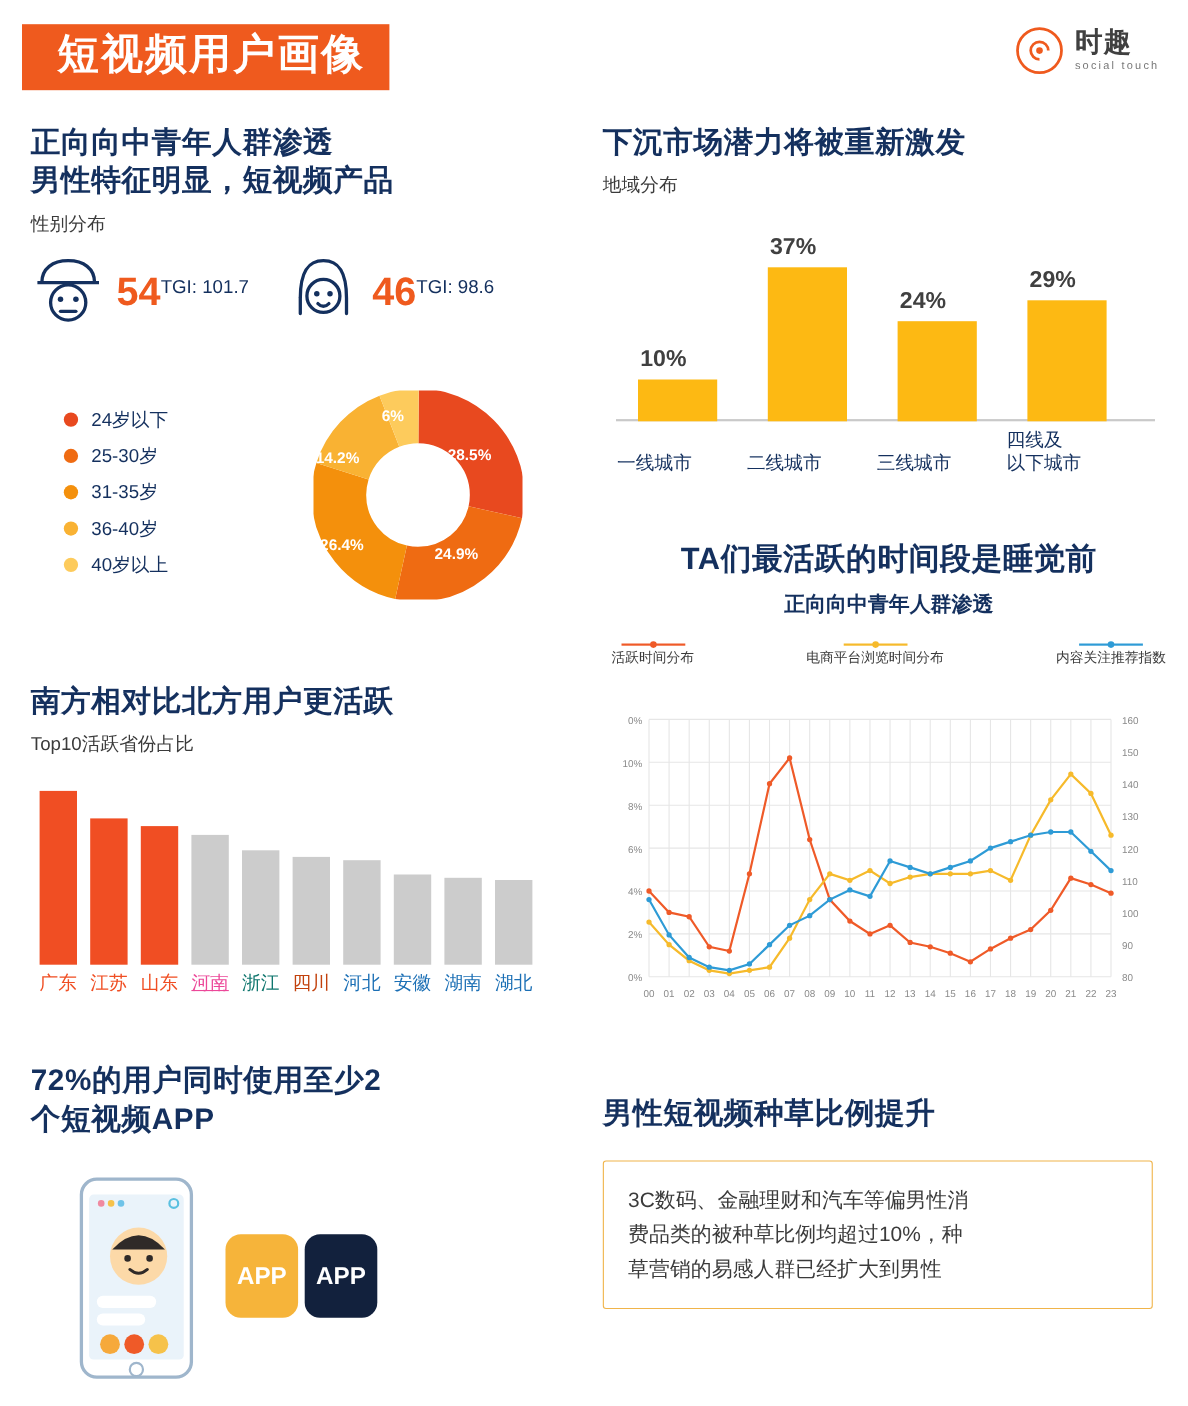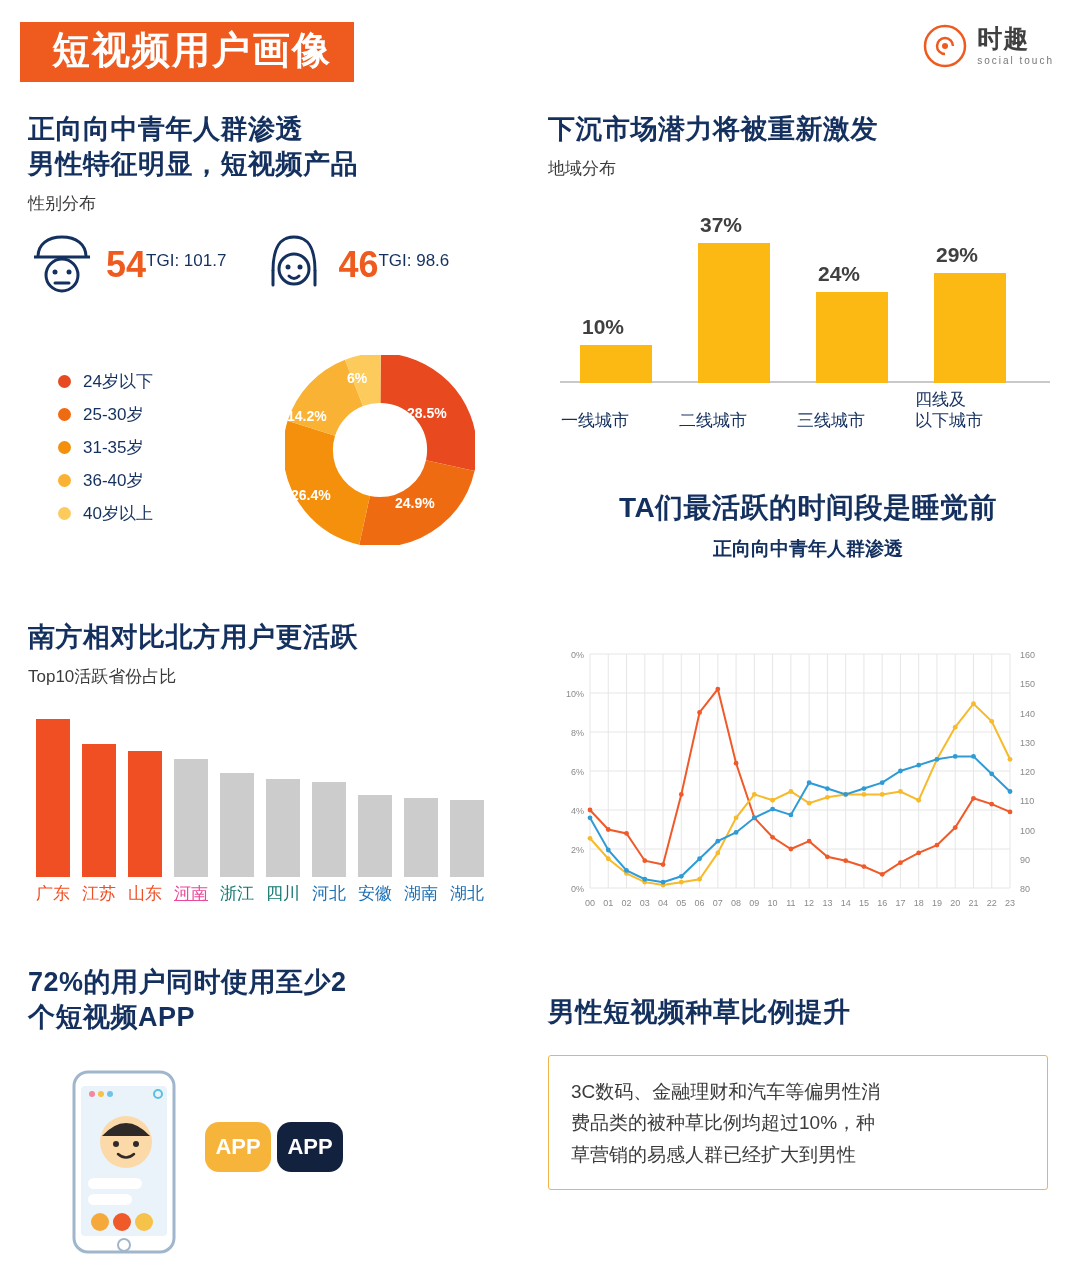--- a/index.html
+++ b/index.html
@@ -81,21 +81,21 @@
   .line-chart { position: absolute; left: 548px; top: 640px; width: 512px; height: 290px; }
 
   .sec-seed { position: absolute; left: 548px; top: 995px; width: 500px; }
   .seed-box {
     position: absolute; left: 548px; top: 1055px; width: 500px; height: 135px;
     border: 1.5px solid #f0b44a; border-radius: 3px; padding: 20px 22px;
     font-size: 19px; color: #3b3b3b; line-height: 1.65;
   }
 
   .app-badge {
-    width: 66px; height: 50px; border-radius: 14px;
+    width: 66px; height: 76px; border-radius: 14px;
     display: flex; align-items: center; justify-content: center;
     font-size: 22px; font-weight: bold;
   }
 </style>
 </head>
 <body>
 
 <div class="page">
 
   <div class="title-banner">
@@ -205,21 +205,21 @@
     <div class="prov-bar" style="left:284px;height:95px;  background:#cccccc;"></div>
     <div class="prov-bar" style="left:330px;height:82px;  background:#cccccc;"></div>
     <div class="prov-bar" style="left:376px;height:79px;  background:#cccccc;"></div>
     <div class="prov-bar" style="left:422px;height:77px;  background:#cccccc;"></div>
 
     <div class="prov-name" style="left:2px;   color:#f04e23;">广东</div>
     <div class="prov-name" style="left:48px;  color:#f04e23;">江苏</div>
     <div class="prov-name" style="left:94px;  color:#f04e23;">山东</div>
     <div class="prov-name" style="left:140px; color:#ec4899;text-decoration:underline;">河南</div>
     <div class="prov-name" style="left:186px; color:#0f766e;">浙江</div>
-    <div class="prov-name" style="left:232px; color:#0f766e;">四川</div>
+    <div class="prov-name" style="left:232px; color:#c2410c;">四川</div>
     <div class="prov-name" style="left:278px; color:#1b6fb5;">河北</div>
     <div class="prov-name" style="left:324px; color:#1b6fb5;">安徽</div>
     <div class="prov-name" style="left:370px; color:#1b6fb5;">湖南</div>
     <div class="prov-name" style="left:416px; color:#1b6fb5;">湖北</div>
   </div>
 
   <div class="sec-app">
     <div class="h2">72%的用户同时使用至少2</div>
     <div class="h2">个短视频APP</div>
   </div>
@@ -275,20 +275,40 @@
     <div class="city-name" style="left:249px;">三线城市</div>
     <div class="city-name" style="left:367px; white-space:pre-line;">四线及
 以下城市</div>
   </div>
 
   <div class="sec-time">
     <div class="h2" style="font-size:28px;">TA们最活跃的时间段是睡觉前</div>
     <div class="time-sub">正向向中青年人群渗透</div>
   </div>
 
+  <div class="time-legend">
+    <div class="tl-item">
+      <div class="tl-line" style="background:#ef5a28">
+          <i style="background:#ef5a28"></i>
+        </div>
+      <div class="tl-label">活跃时间分布</div>
+    </div>
+    <div class="tl-item">
+      <div class="tl-line" style="background:#f6ba2b">
+          <i style="background:#f6ba2b"></i>
+        </div>
+      <div class="tl-label">电商平台浏览时间分布</div>
+    </div>
+    <div class="tl-item">
+      <div class="tl-line" style="background:#2e9bd6">
+          <i style="background:#2e9bd6"></i>
+        </div>
+      <div class="tl-label">内容关注推荐指数</div>
+    </div>
+  </div>
 
   <div class="line-chart">
     <svg id="linesvg" width="512" height="290" viewBox="0 0 512 290">
         <line x1="42" y1="14" x2="42" y2="248" stroke="#e6e6e6" stroke-width="1"></line>
         <line x1="60.26086956521739" y1="14" x2="60.26086956521739" y2="248" stroke="#e6e6e6" stroke-width="1"></line>
         <line x1="78.52173913043478" y1="14" x2="78.52173913043478" y2="248" stroke="#e6e6e6" stroke-width="1"></line>
         <line x1="96.78260869565217" y1="14" x2="96.78260869565217" y2="248" stroke="#e6e6e6" stroke-width="1"></line>
         <line x1="115.04347826086956" y1="14" x2="115.04347826086956" y2="248" stroke="#e6e6e6" stroke-width="1"></line>
         <line x1="133.30434782608694" y1="14" x2="133.30434782608694" y2="248" stroke="#e6e6e6" stroke-width="1"></line>
         <line x1="151.56521739130434" y1="14" x2="151.56521739130434" y2="248" stroke="#e6e6e6" stroke-width="1"></line>

